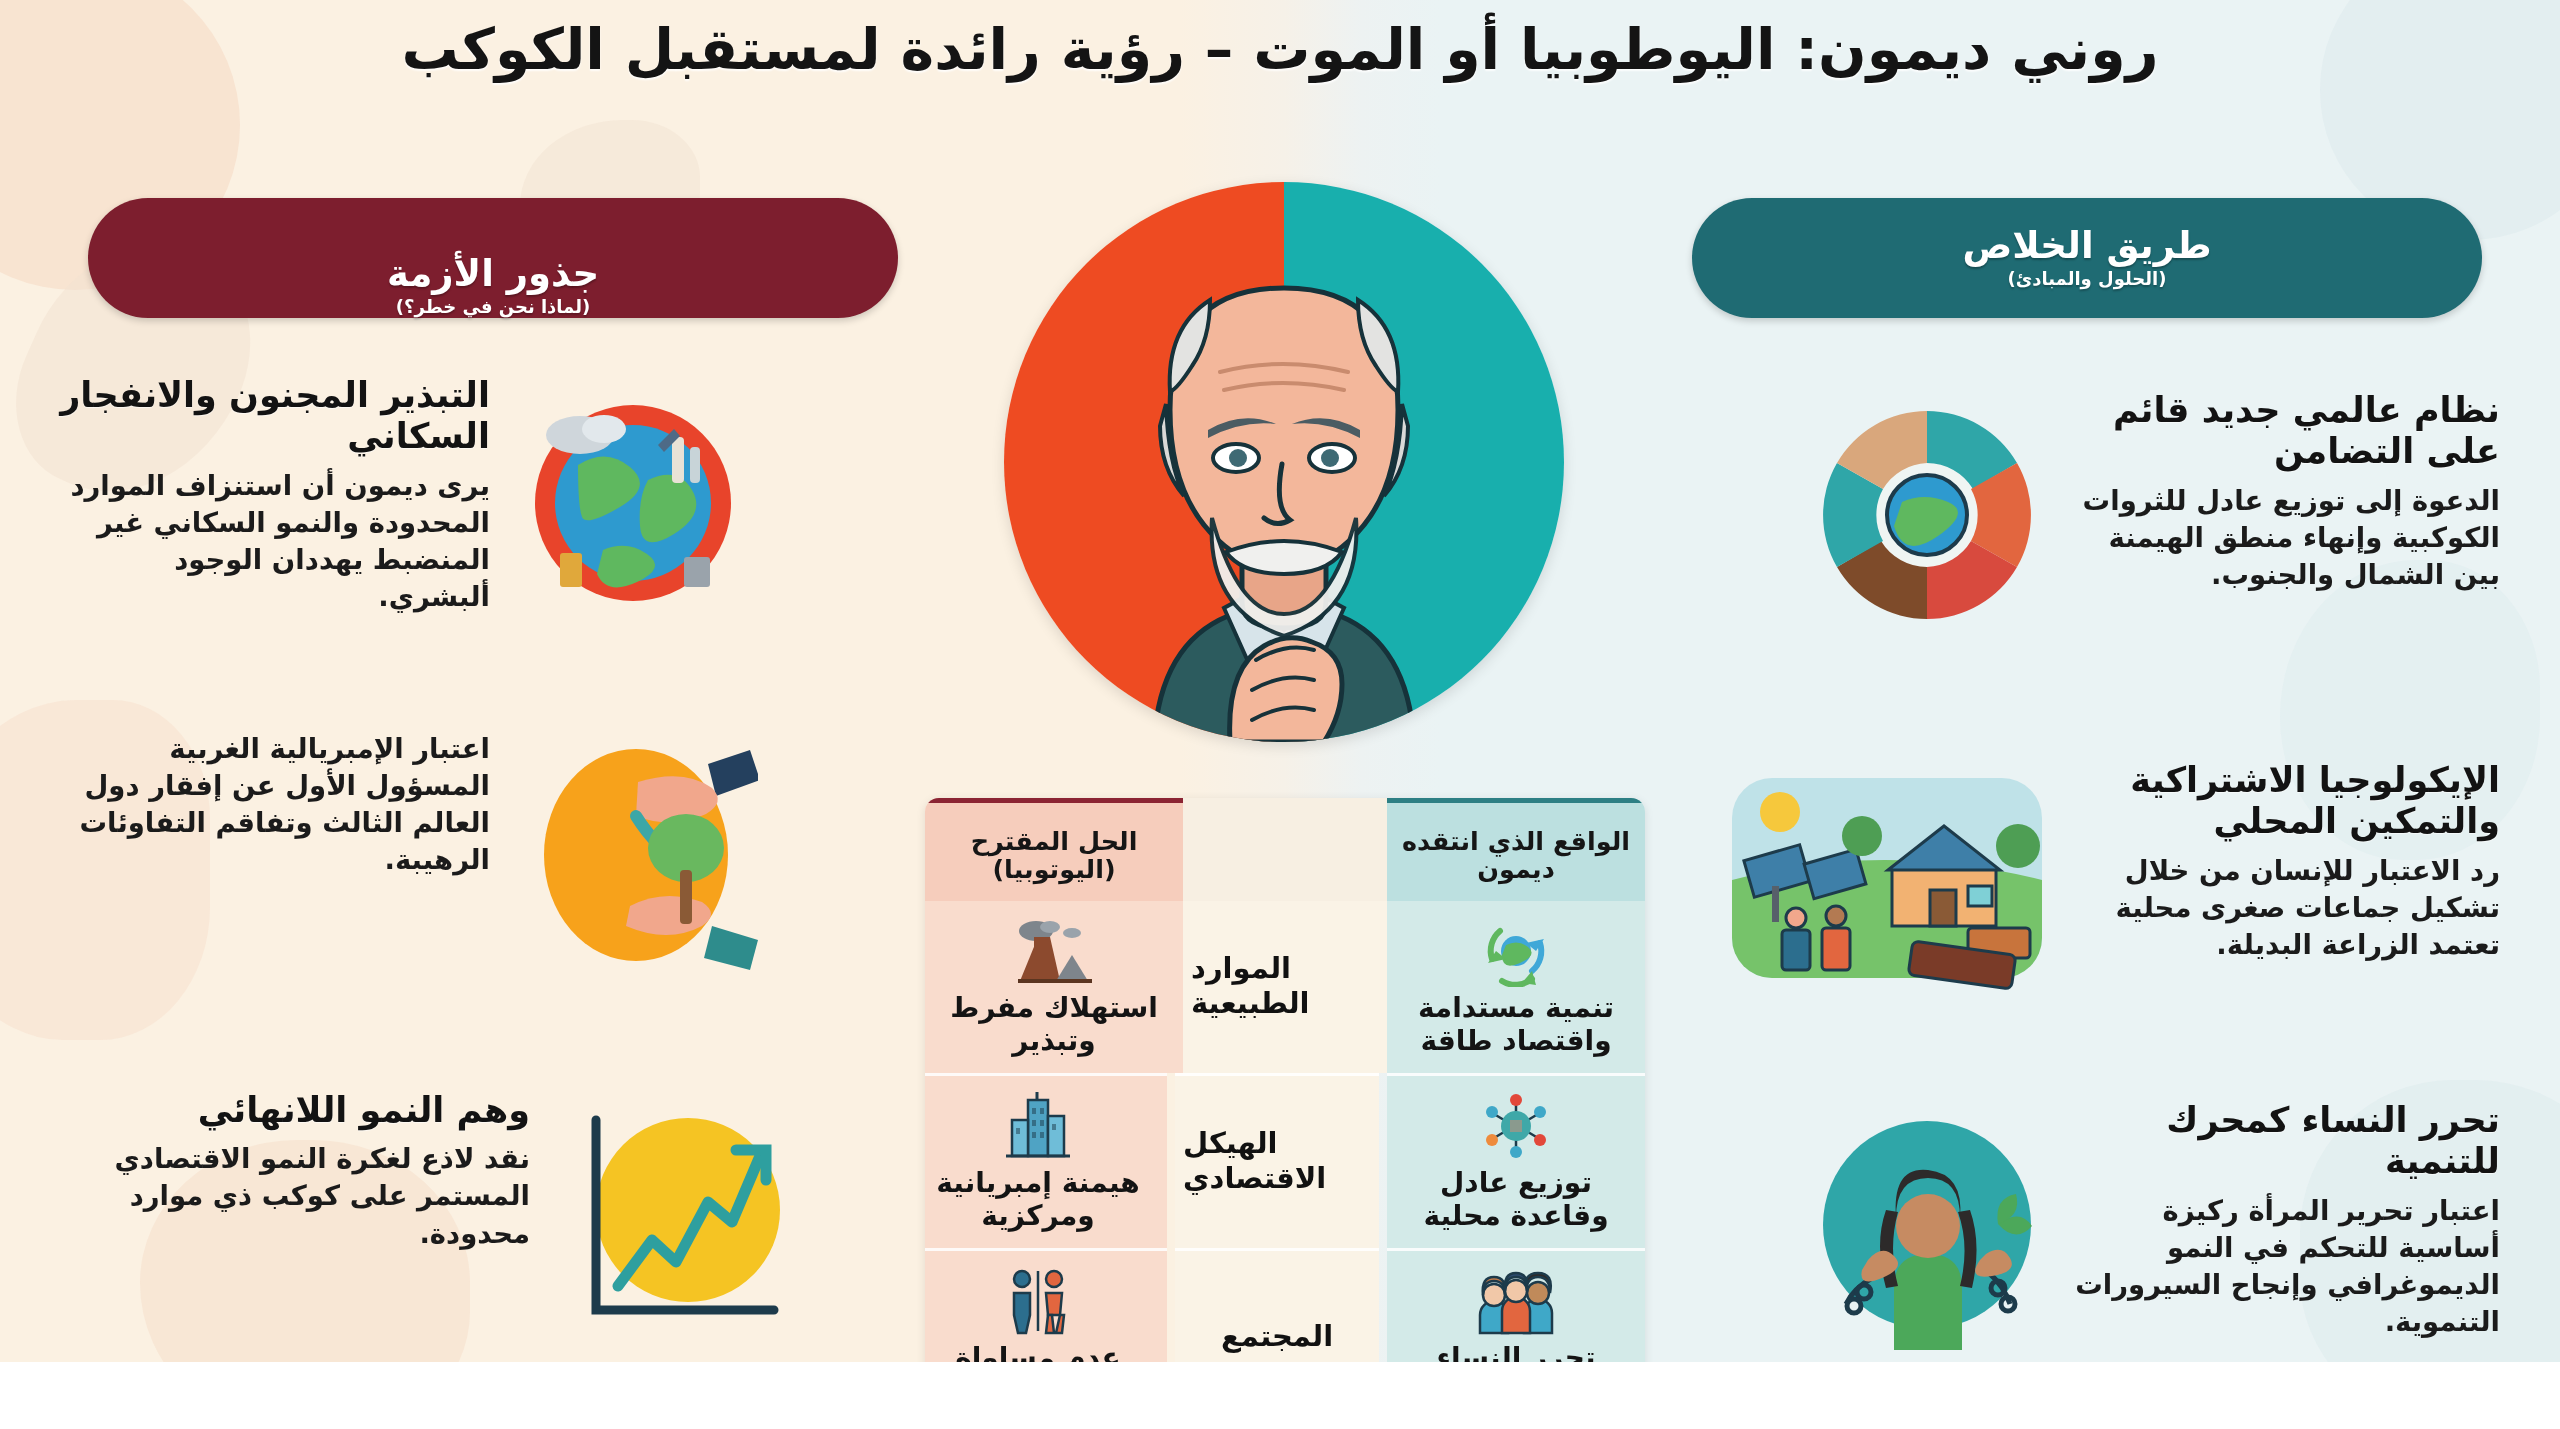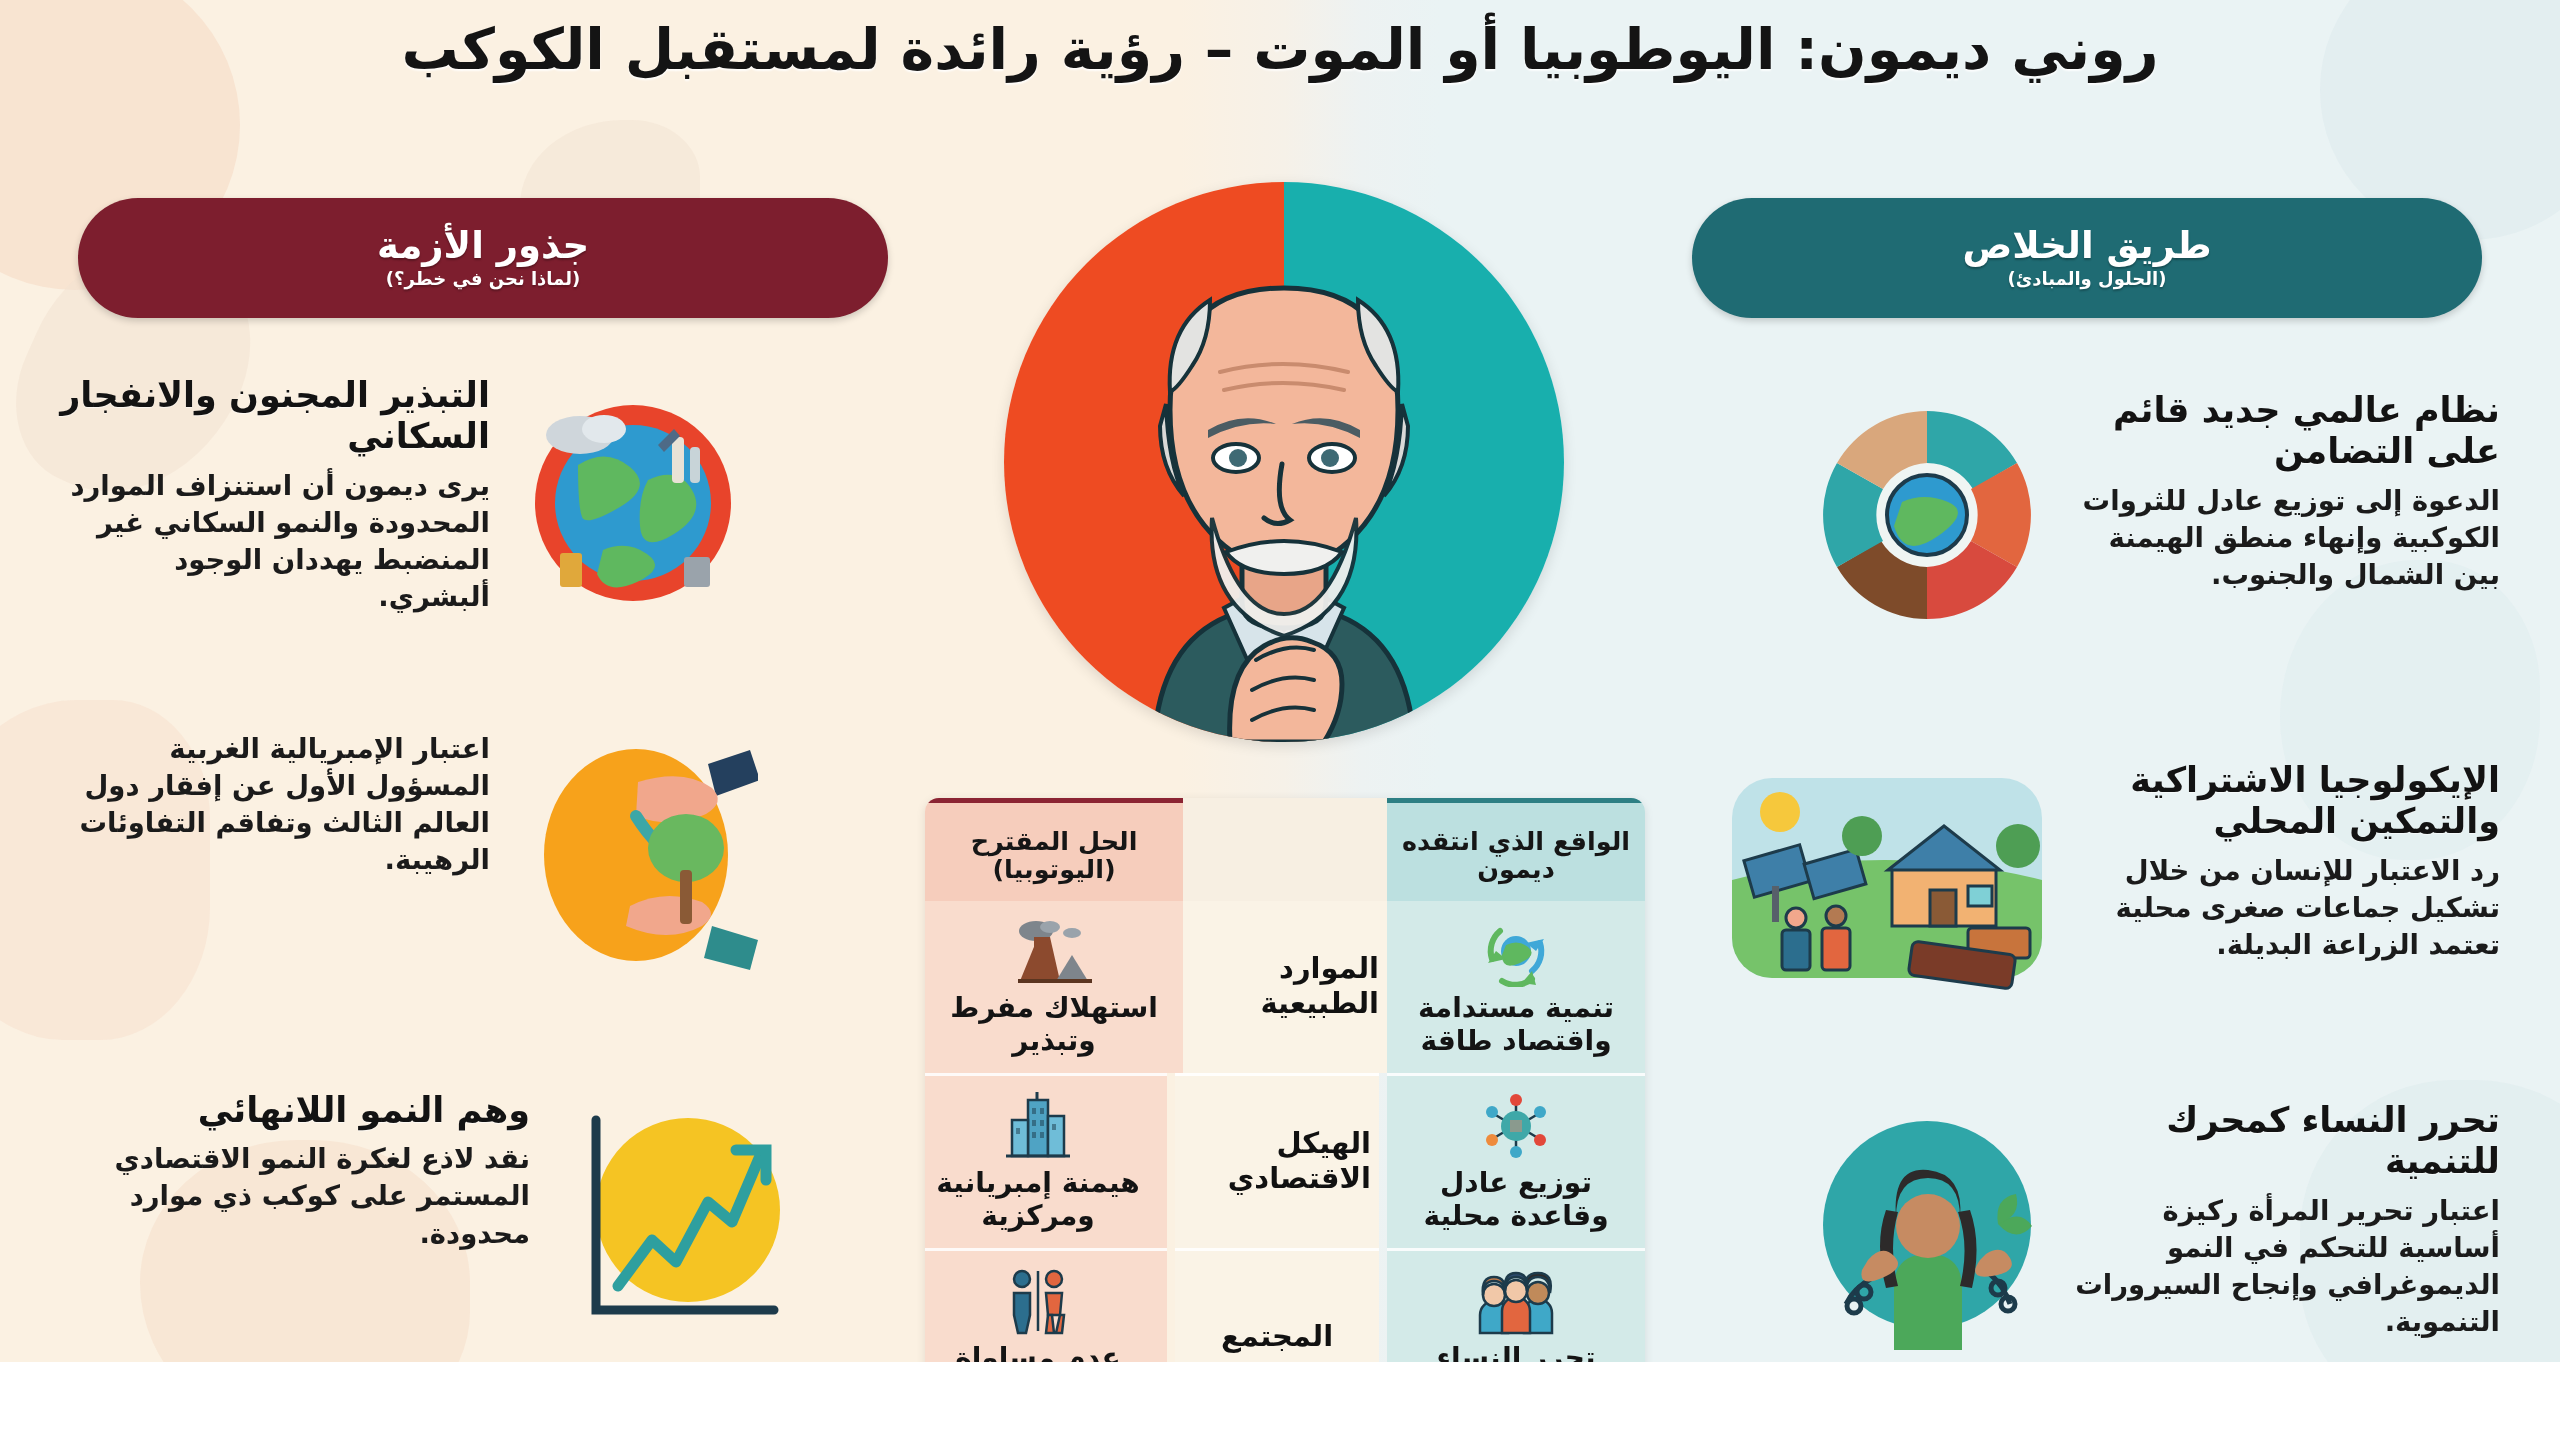--- a/index.html
+++ b/index.html
@@ -51,21 +51,21 @@
     height: 120px; border-radius: 60px;
     display: flex; flex-direction: column;
     align-items: center; justify-content: center;
     color: #fff; z-index: 6;
     box-shadow: 0 3px 7px rgba(0,0,0,.18);
   }
   .badge .b-title { font-size: 37px; font-weight: 700; line-height: 1.08;
                     text-shadow: 0 2px 2px rgba(0,0,0,.28); }
   .badge .b-sub   { font-size: 18px; font-weight: 700; line-height: 1.2; margin-top: 2px;
                     text-shadow: 0 2px 2px rgba(0,0,0,.25); }
-  .badge.left  { left: 78px;  width: 810px; background: #7D1E2E; }
+  .badge.left  { left: 88px;  width: 810px; background: #7D1E2E; justify-content: flex-end; }
   .badge.right { right: 78px; width: 790px; background: #1F6B73; }
 
   
   .item { position: absolute; display: flex; align-items: flex-start; z-index: 5; }
   .item .txt { width: 430px; }
   .item h3 {
     font-size: 35px; font-weight: 700; color: #131313; line-height: 1.18;
     margin-bottom: 9px; text-shadow: 0 1px 1px rgba(255,255,255,.6);
   }
   .item p { font-size: 27.5px; font-weight: 700; color: #1b1b1b; line-height: 1.35; }
@@ -97,21 +97,21 @@
   .ctable .hdr .c-real { background: #BCE0E0; border-top: 5px solid #2D7F84; border-radius: 0 0 0 0;}
   .ctable .hdr .c-mid  { background: #F7EFE2; }
   .ctable .hdr .c-sol  { background: #F6CDBC; border-top: 5px solid #8B2433; }
   .ctable .body .cell { padding: 14px 8px 16px; }
   .ctable .c-real { flex: 0 0 258px; background: #D3EAE8; }
   .ctable .c-mid  { flex: 0 0 204px; background: #FAF3E6; display: flex; align-items: center; justify-content: center; }
   .ctable .c-sol  { flex: 0 0 258px; background: #F9DCCD; }
   .ctable .cellin { display: flex; flex-direction: column; align-items: center; }
   .ctable .ic { width: 96px; height: 72px; margin-bottom: 4px; }
   .ctable .lbl { font-size: 28px; font-weight: 700; color: #141414; text-align: center; line-height: 1.18; }
-  .ctable .mid-lbl { font-size: 29px; font-weight: 700; color: #111; text-align: right; line-height: 1.2; }
+  .ctable .mid-lbl { font-size: 29px; font-weight: 700; color: #111; text-align: left; line-height: 1.2; }
   .ctable .body .row + .row .cell { border-top: 3px solid rgba(255,255,255,.85); margin-left: 8px; }
 
   
   .portrait {
     position: absolute; left: 1004px; top: 182px;
     width: 560px; height: 560px; border-radius: 50%;
     overflow: hidden; z-index: 5;
     box-shadow: 0 4px 14px rgba(0,0,0,.12);
   }
   .portrait .pbg-l { position: absolute; left: 0; top: 0; width: 50%; height: 100%; background: #EE4B22; }

